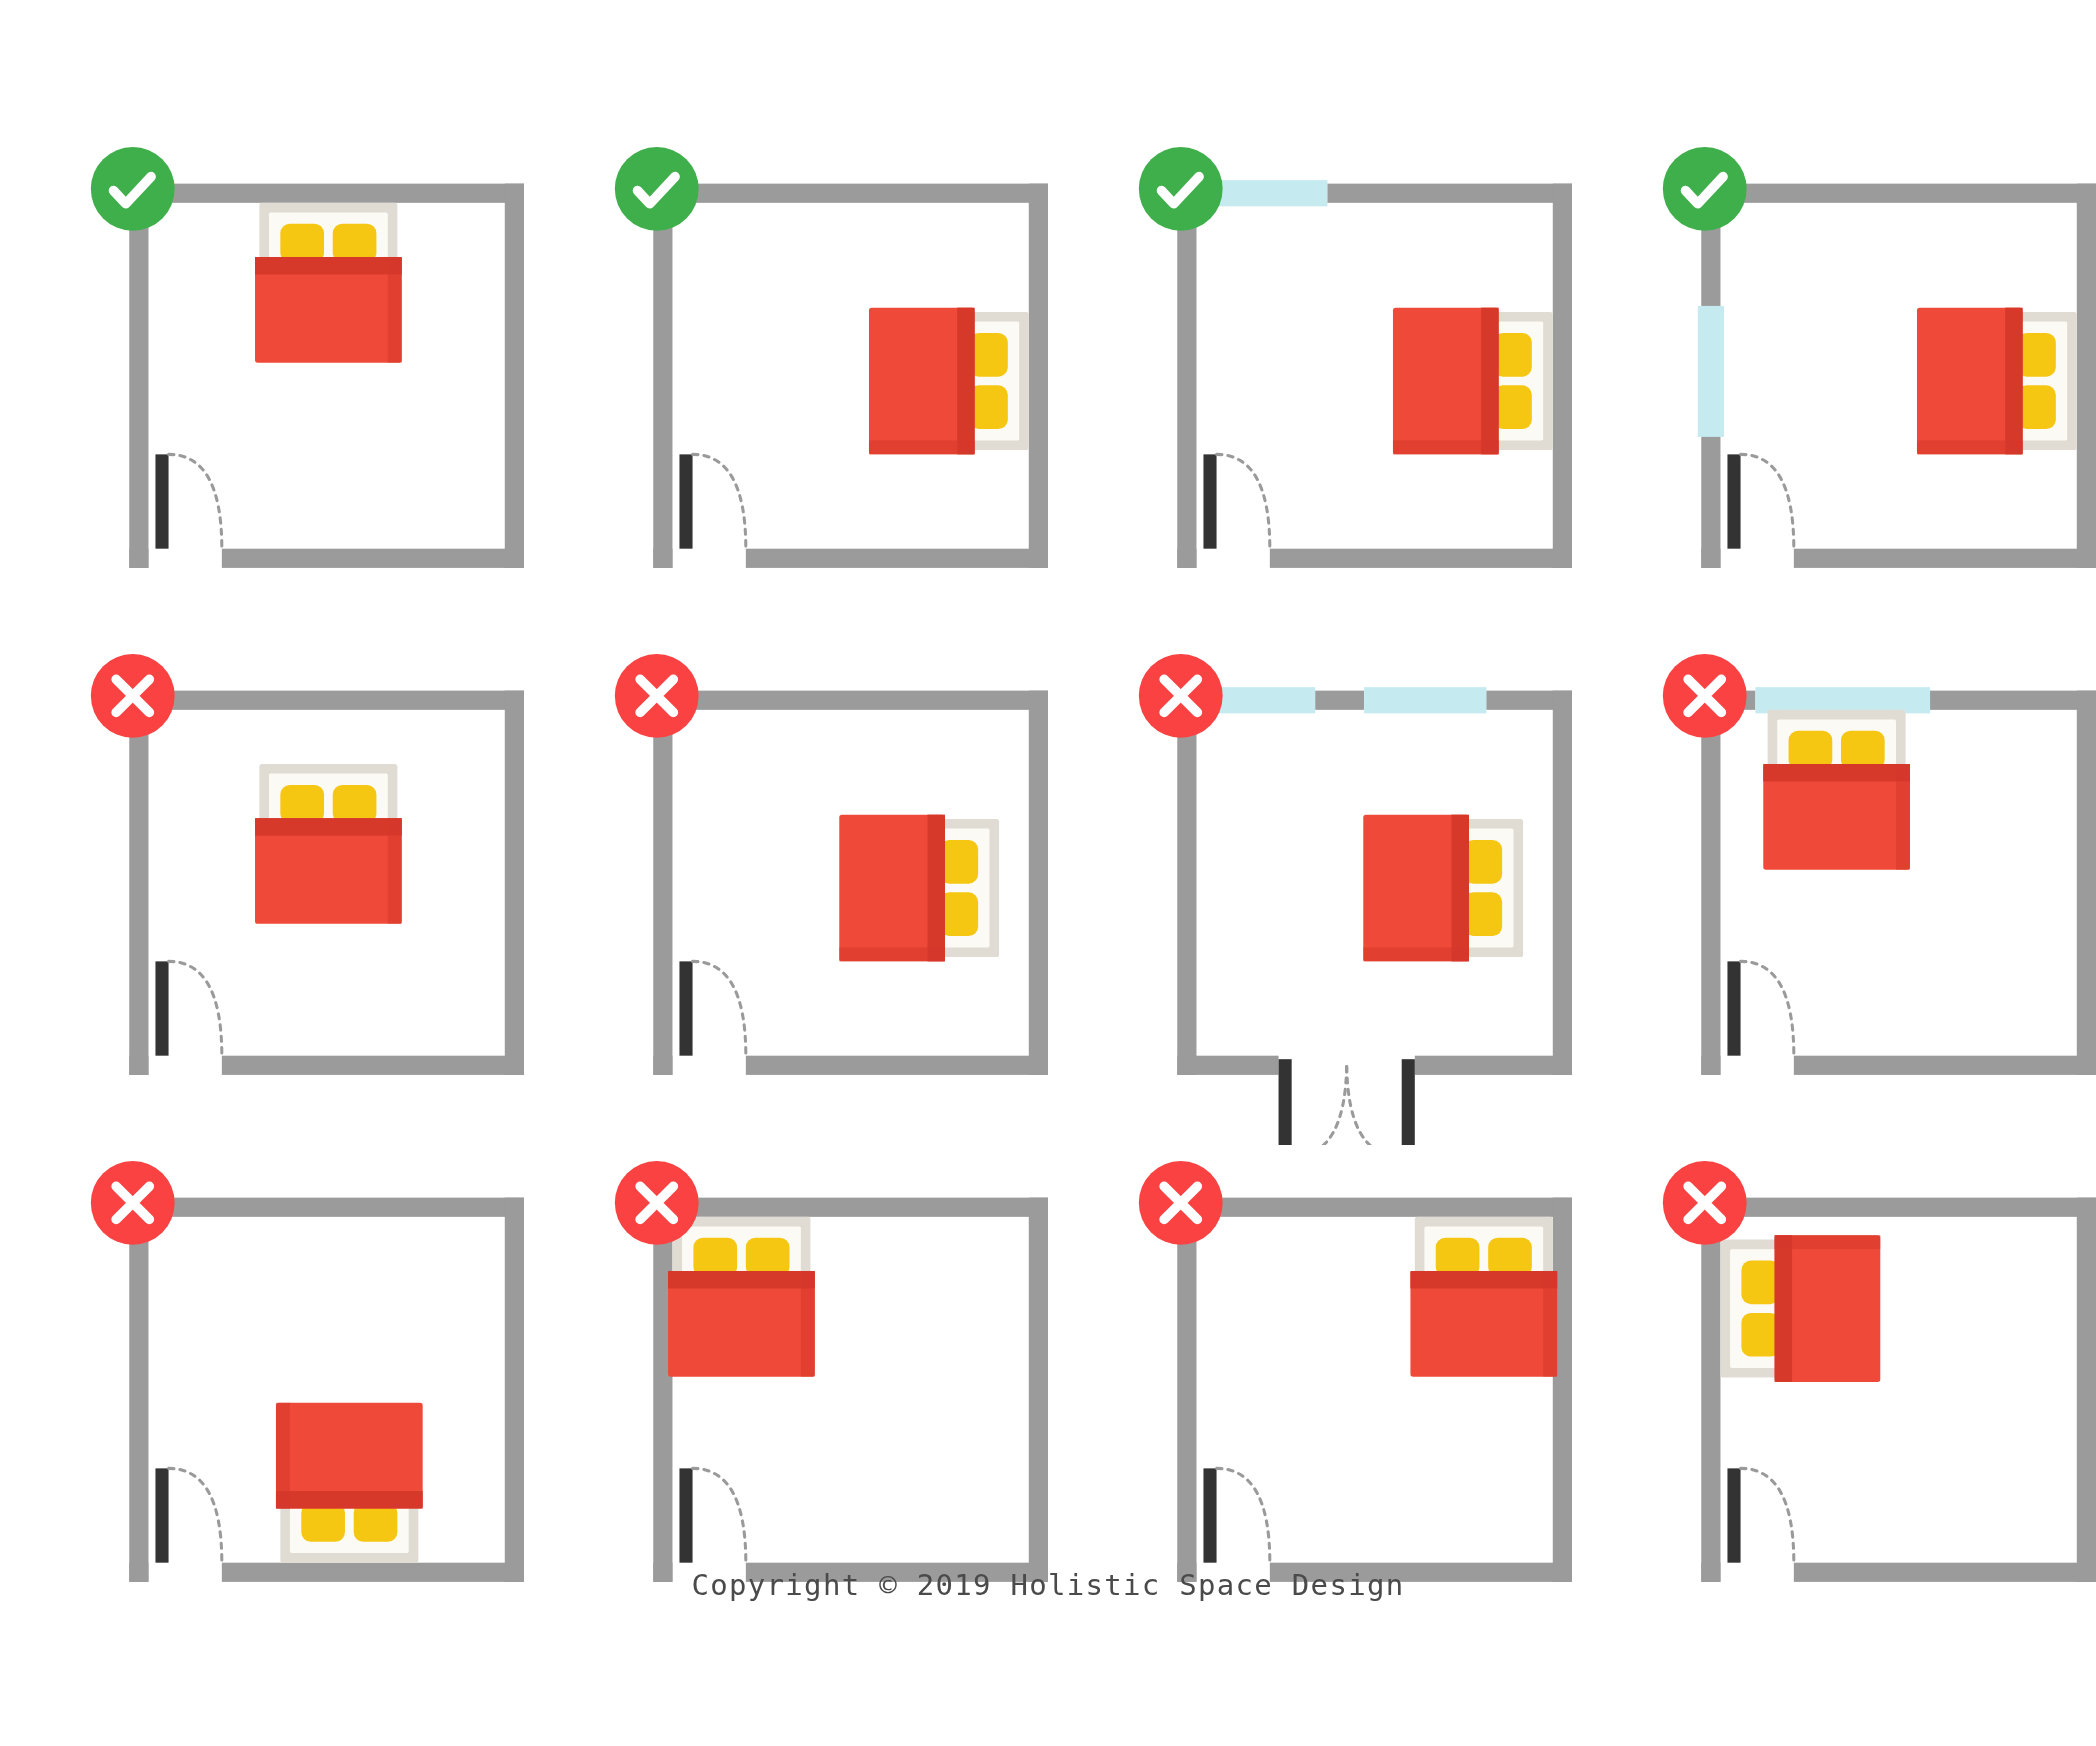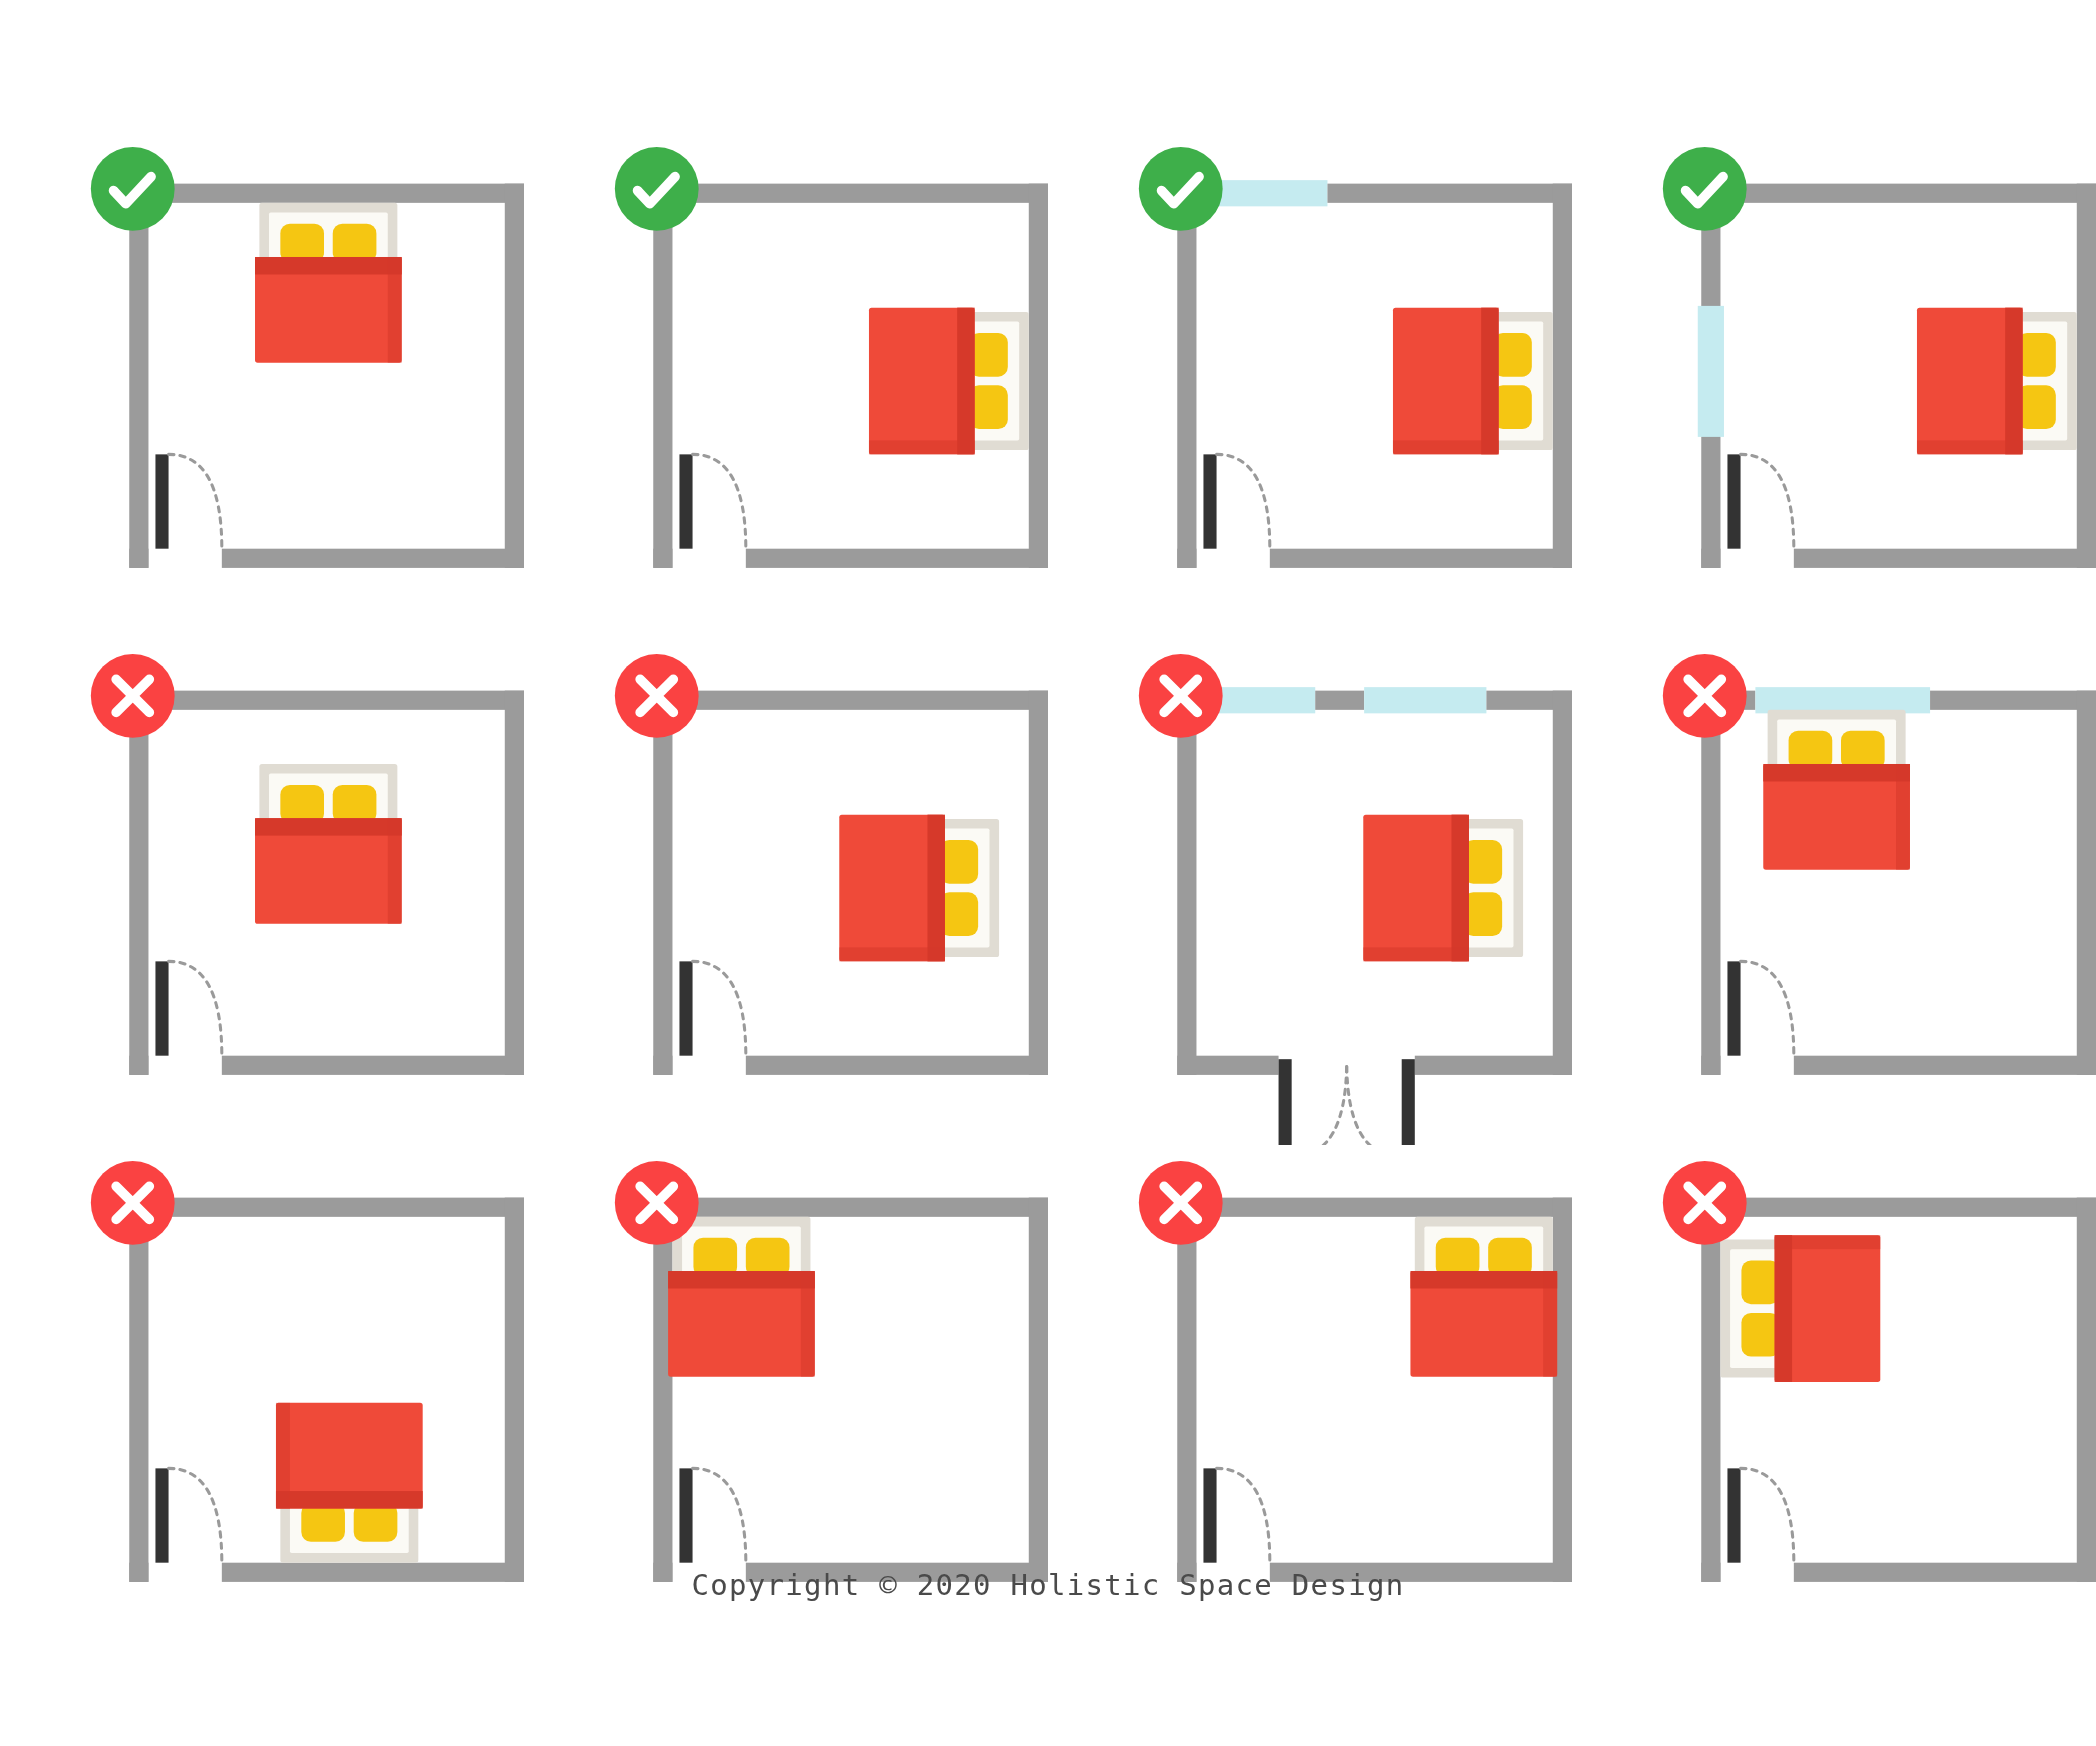--- a/index.html
+++ b/index.html
@@ -379,16 +379,16 @@
             </g>
             <g>
               <circle cx="152" cy="66" r="48" fill="#fa4242"></circle>
               <path d="M 133 47 L 171 85 M 171 47 L 133 85" fill="none" stroke="#ffffff" stroke-width="11" stroke-linecap="round"></path>
             </g>
           </g>
         </svg>
       </div>
     </div>
 
-  <div class="copyright">Copyright © 2020 Holistic Space Design</div>
+  <div class="copyright">Copyright © 2019 Holistic Space Design</div>
 
 </div>
 
 
 </body></html>

